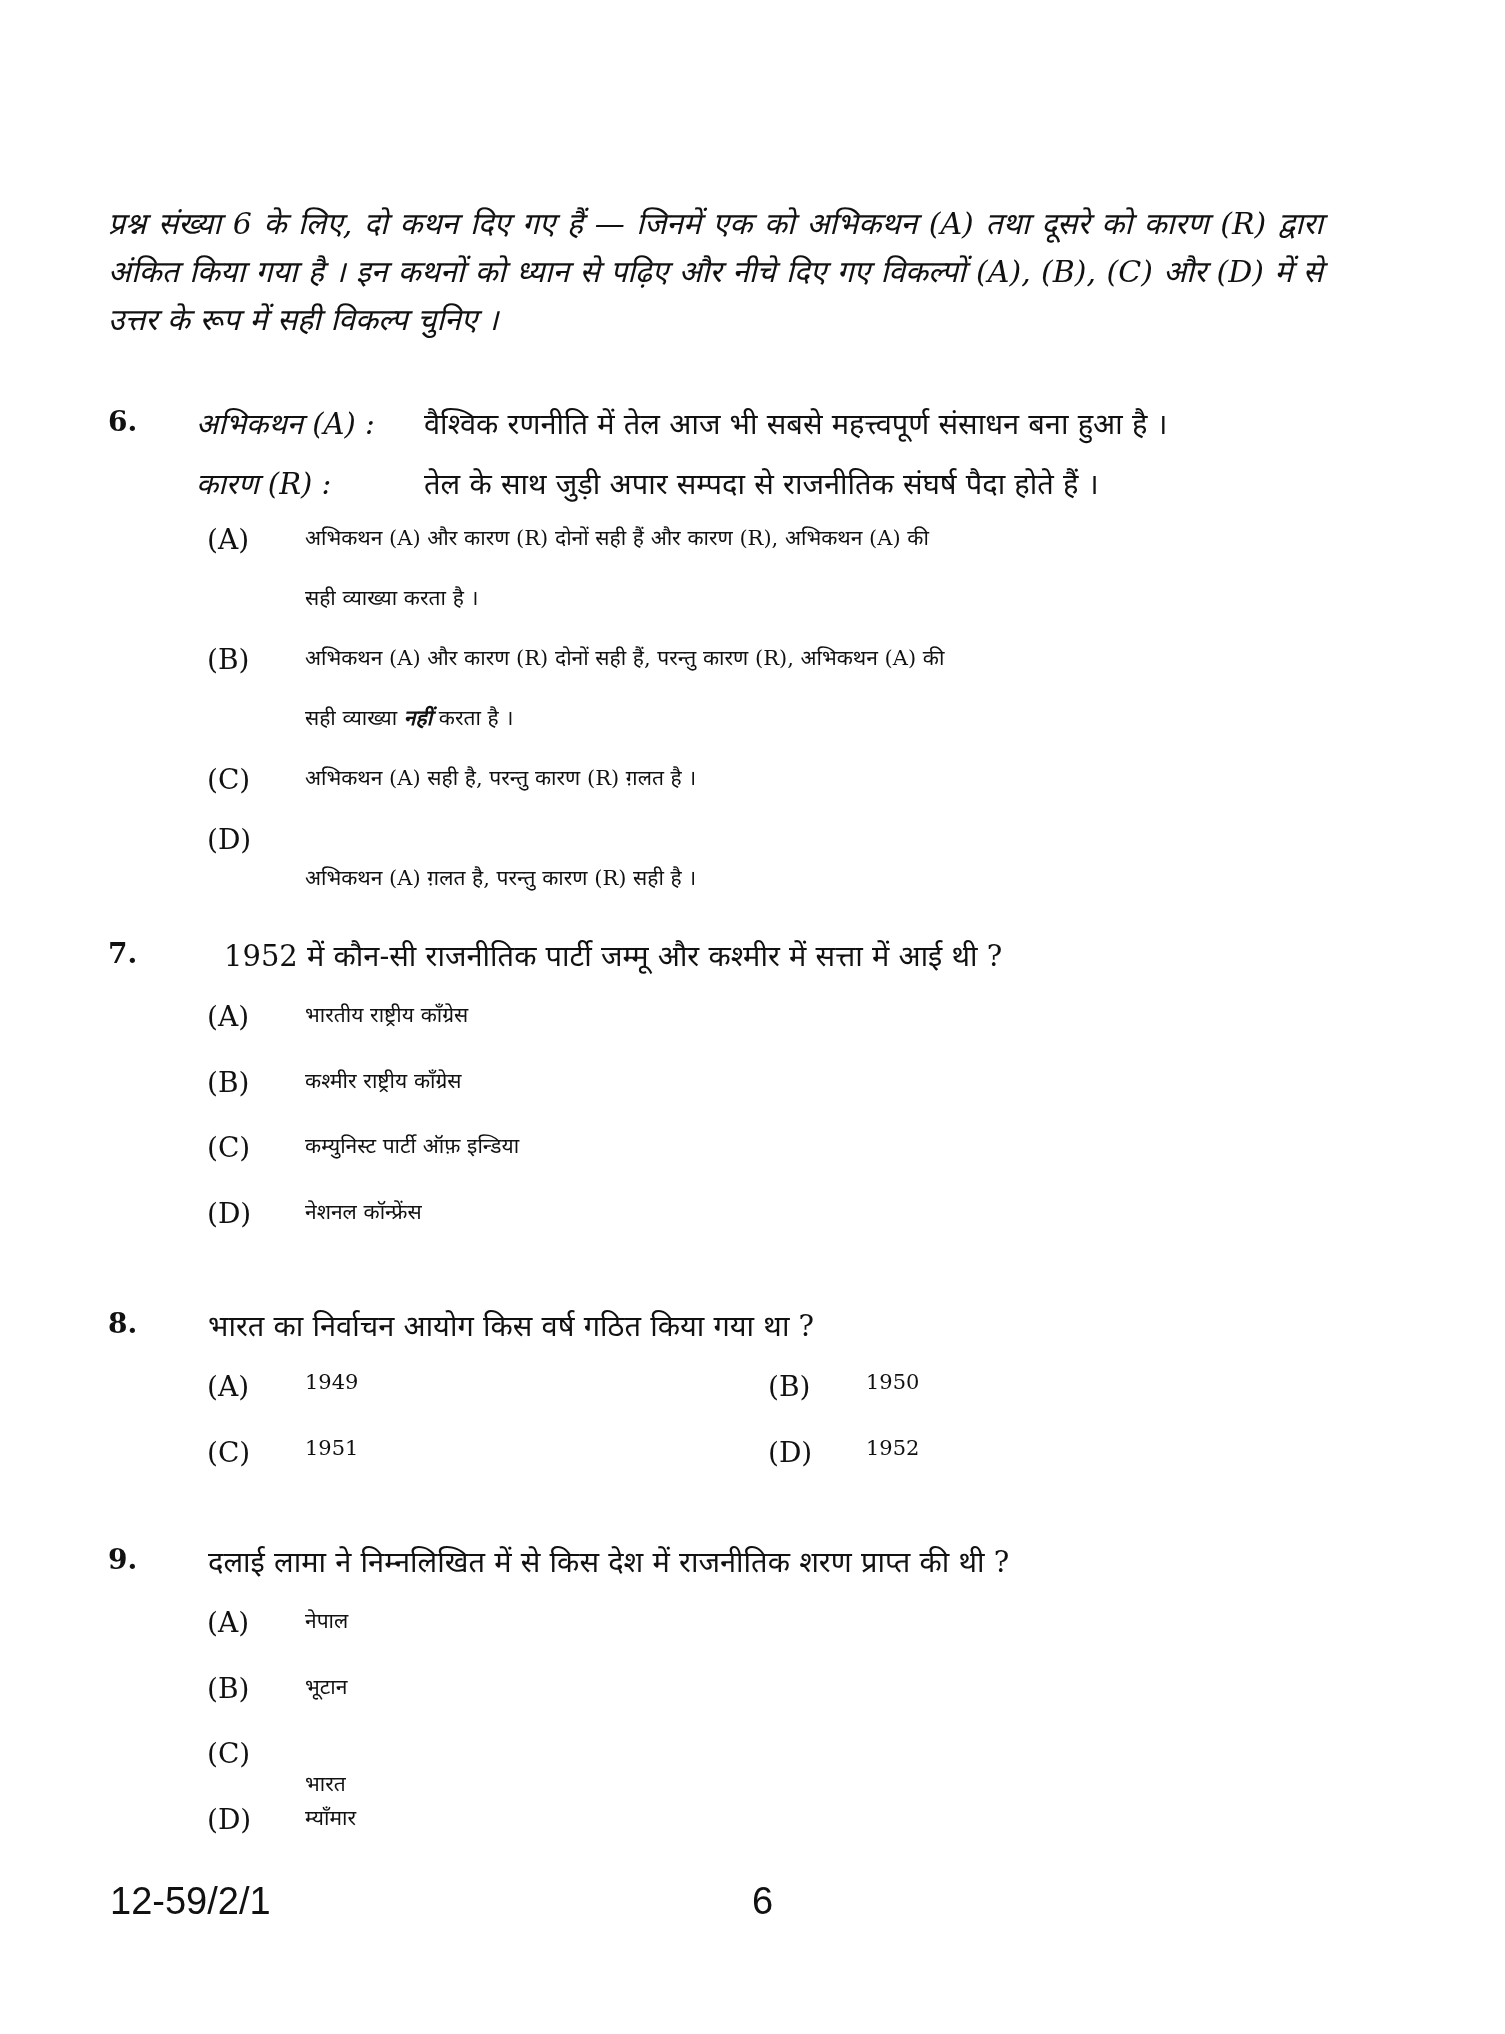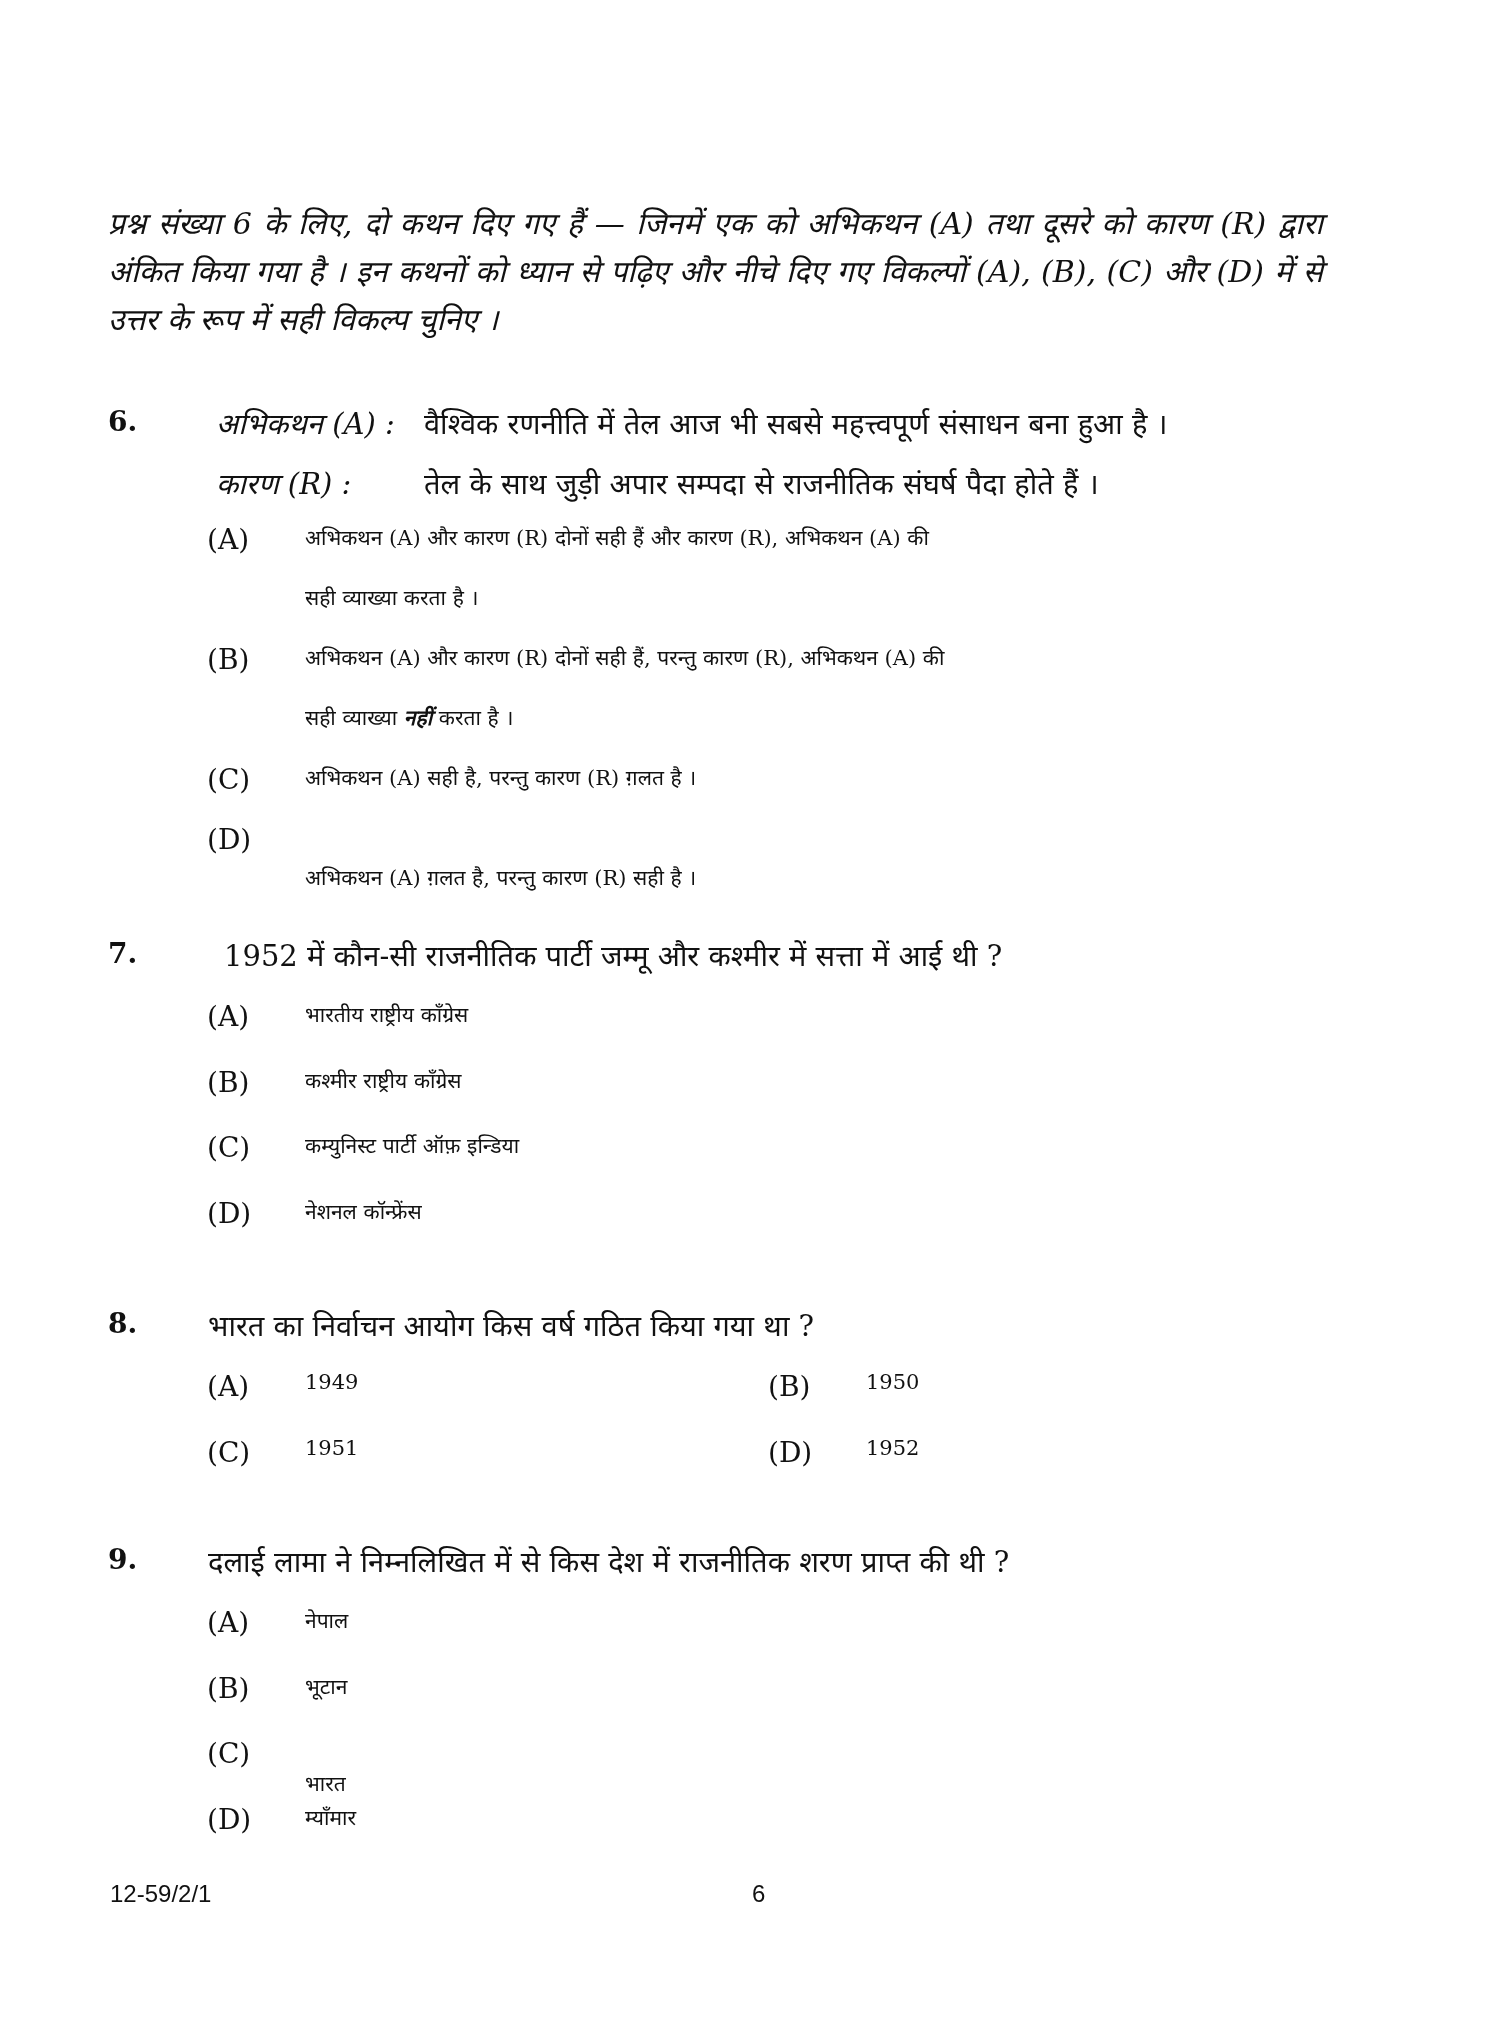--- a/index.html
+++ b/index.html
@@ -11,24 +11,24 @@
   .abs { position: absolute; white-space: nowrap; }
   .instr {
     font-style: italic; font-size: 30px; line-height: 48px;
     left: 108px; top: 200px; width: 1215px; white-space: normal;
     text-align: justify; text-align-last: left;
   }
   .qnum { font-weight: bold; font-size: 28px; left: 108px; }
   .qtext { font-size: 29px; left: 208px; }
   .lbl { font-size: 28px; left: 207px; }
   .opt { font-size: 21px; left: 305px; }
-  .ar-label { font-style: italic; font-size: 29px; left: 216px; }
+  .ar-label { font-style: italic; font-size: 29px; left: 196px; }
   .ar-text { font-size: 29px; left: 424px; }
   .emph { font-weight: bold; font-style: italic; }
-  .footer { font-family: "Liberation Sans", sans-serif; font-size: 24px; }
+  .footer { font-family: "Liberation Sans", sans-serif; font-size: 38px; }
 </style>
 </head>
 <body>
 
 <div class="abs instr">प्रश्न संख्या 6 के लिए, दो कथन दिए गए हैं — जिनमें एक को अभिकथन (A) तथा दूसरे को कारण (R) द्वारा अंकित किया गया है । इन कथनों को ध्यान से पढ़िए और नीचे दिए गए विकल्पों (A), (B), (C) और (D) में से उत्तर के रूप में सही विकल्प चुनिए ।</div>
 
 <div>
   <span class="abs qnum" style="top:405px;">6.</span>
   <span class="abs ar-label" style="top:403px;">अभिकथन (A) :</span>
   <span class="abs ar-text" style="top:403px;">वैश्विक रणनीति में तेल आज भी सबसे महत्त्वपूर्ण संसाधन बना हुआ है ।</span>

